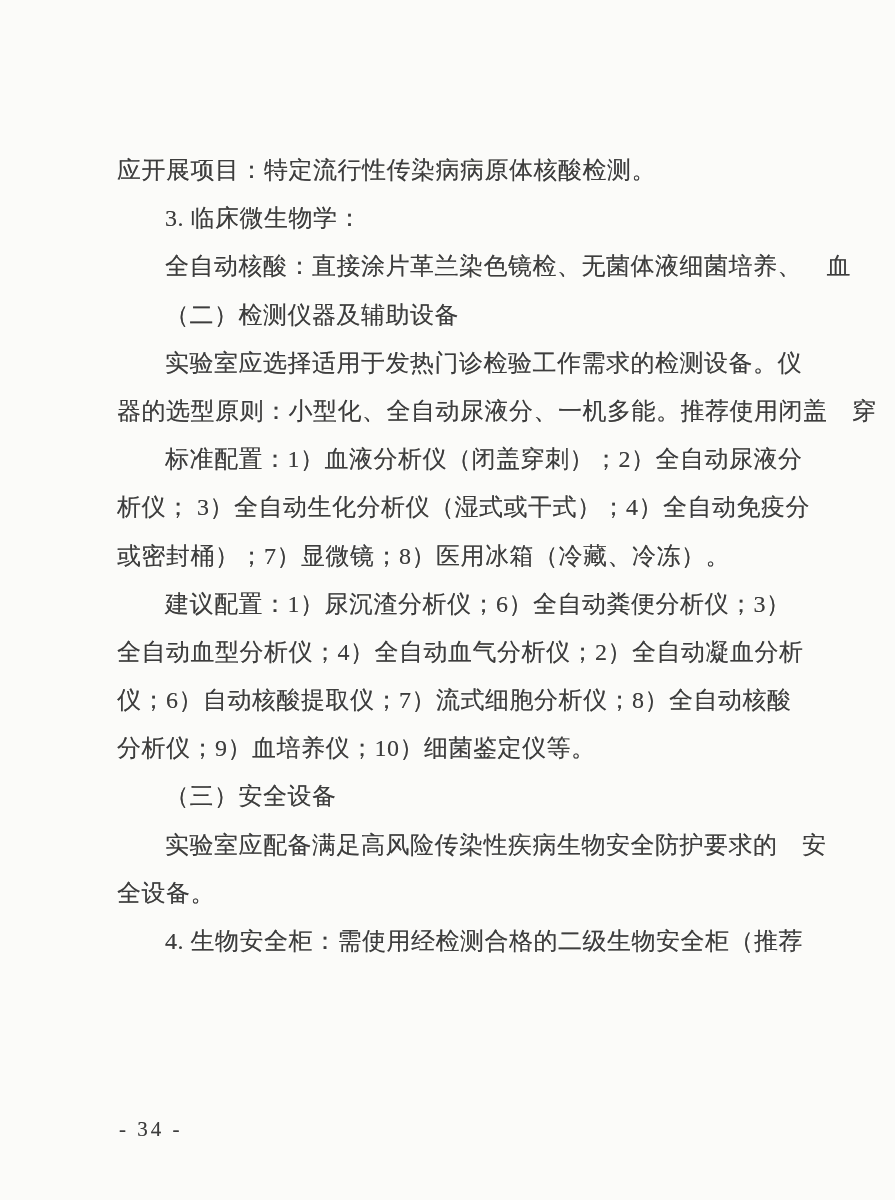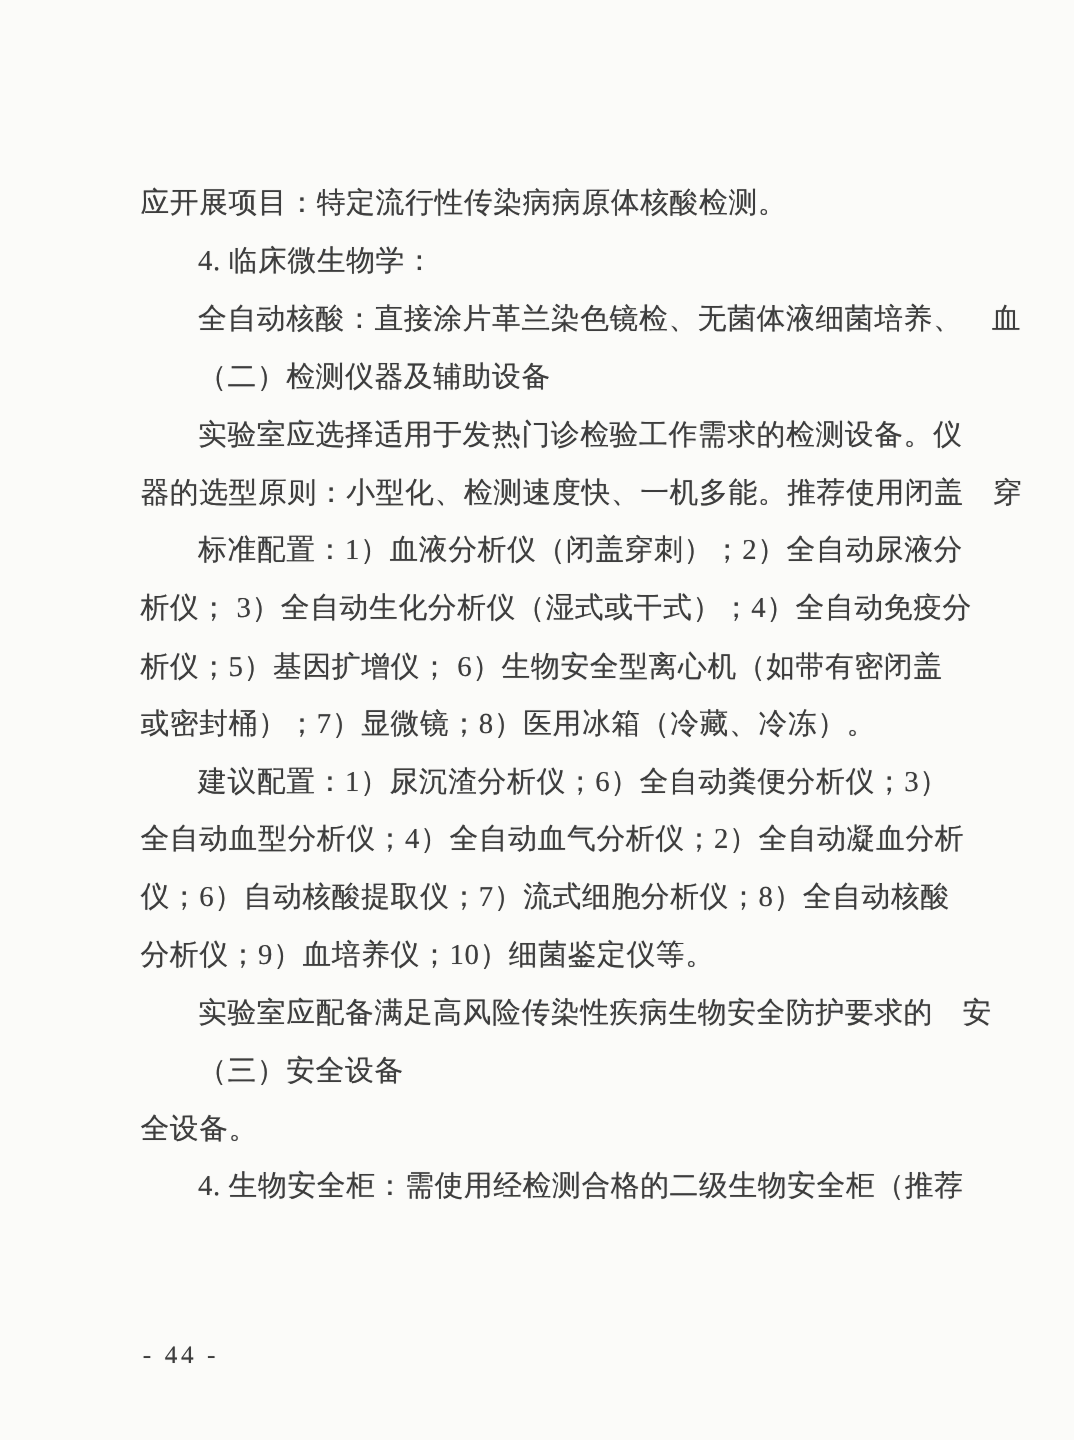--- a/index.html
+++ b/index.html
@@ -44,32 +44,31 @@
     letter-spacing: 3px;
     text-shadow: 0 0 0.6px rgba(61,61,61,0.5);
   }
 </style>
 </head>
 <body style="background: rgb(251, 251, 249);">
 
 <div class="page" style="color: rgb(61, 61, 61);">
   <div class="text-block" id="lines">
       <div class="line">应开展项目：特定流行性传染病病原体核酸检测。</div>
-      <div class="line indent">4. 临床微生物学：</div>
+      <div class="line indent">3. 临床微生物学：</div>
       <div class="line indent">全自动核酸：直接涂片革兰染色镜检、无菌体液细菌培养、　血</div>
       <div class="line indent">（二）检测仪器及辅助设备</div>
       <div class="line indent">实验室应选择适用于发热门诊检验工作需求的检测设备。仪</div>
-      <div class="line">器的选型原则：小型化、检测速度快、一机多能。推荐使用闭盖　穿</div>
+      <div class="line">器的选型原则：小型化、全自动尿液分、一机多能。推荐使用闭盖　穿</div>
       <div class="line indent">标准配置：1）血液分析仪（闭盖穿刺）；2）全自动尿液分</div>
       <div class="line">析仪； 3）全自动生化分析仪（湿式或干式）；4）全自动免疫分</div>
-      <div class="line">析仪；5）基因扩增仪； 6）生物安全型离心机（如带有密闭盖</div>
       <div class="line">或密封桶）；7）显微镜；8）医用冰箱（冷藏、冷冻）。</div>
       <div class="line indent">建议配置：1）尿沉渣分析仪；6）全自动粪便分析仪；3）</div>
       <div class="line">全自动血型分析仪；4）全自动血气分析仪；2）全自动凝血分析</div>
       <div class="line">仪；6）自动核酸提取仪；7）流式细胞分析仪；8）全自动核酸</div>
       <div class="line">分析仪；9）血培养仪；10）细菌鉴定仪等。</div>
+      <div class="line indent">（三）安全设备</div>
       <div class="line indent">实验室应配备满足高风险传染性疾病生物安全防护要求的　安</div>
-      <div class="line indent">（三）安全设备</div>
       <div class="line">全设备。</div>
       <div class="line indent">4. 生物安全柜：需使用经检测合格的二级生物安全柜（推荐</div>
     </div>
-  <div class="footer">- 44 -</div>
+  <div class="footer">- 34 -</div>
 </div>
 
 </body></html>

